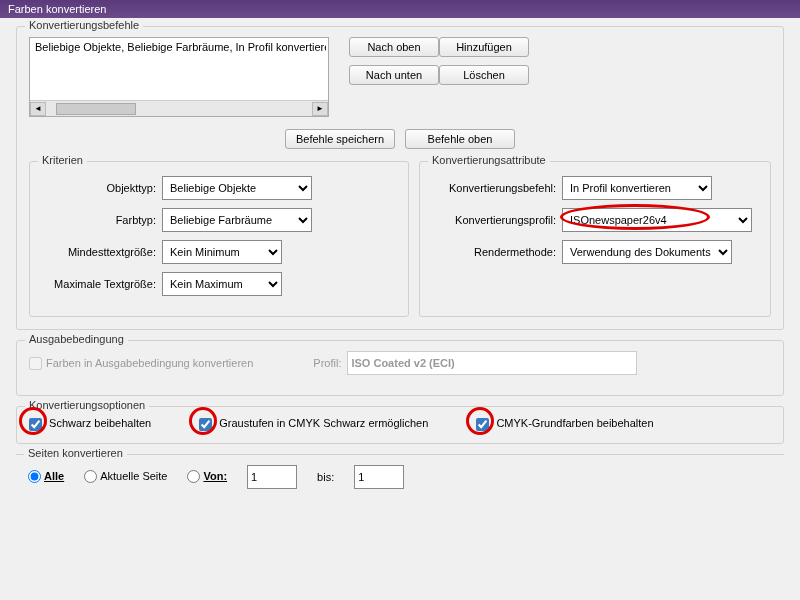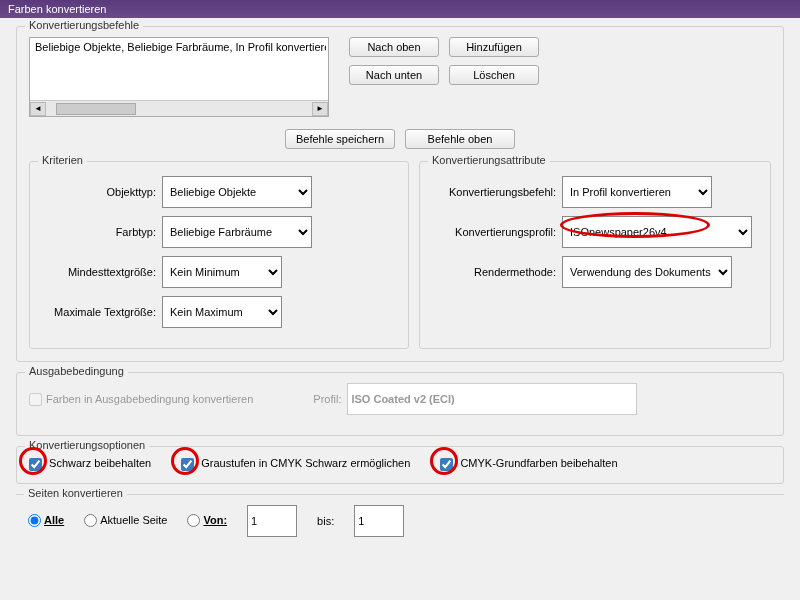--- a/index.html
+++ b/index.html
@@ -7,36 +7,36 @@
 .titlebar { background: linear-gradient(#5a3a7a, #6b4a8a); color: #fff; padding: 3px 8px; font-size: 11px; height: 18px; }
 .content { padding: 8px 16px; }
 .group { border: 1px solid #d0d0d0; border-radius: 3px; padding: 10px 12px 12px; margin-bottom: 10px; position: relative; background: #f0f0f0; }
 .group-label { position: absolute; top: -8px; left: 8px; background: #f0f0f0; padding: 0 4px; color: #333; }
 .listbox { width: 300px; height: 80px; background: #fff; border: 1px solid #aaa; padding: 2px; overflow: hidden; position: relative; }
 .listbox .item { padding: 1px 3px; white-space: nowrap; overflow: hidden; }
 .scroll-h { position: absolute; bottom: 0; left: 0; right: 0; height: 16px; background: #e8e8e8; border-top: 1px solid #ccc; display: flex; align-items: center; }
 .scroll-h .arrow { width: 16px; height: 14px; background: #ddd; border: 1px solid #bbb; text-align: center; font-size: 8px; line-height: 12px; }
 .scroll-h .thumb { flex: 0 0 80px; height: 12px; background: #ccc; border: 1px solid #aaa; margin-left: 10px; }
 .btn { background: linear-gradient(#fdfdfd,#e8e8e8); border: 1px solid #aaa; border-radius: 3px; padding: 3px 0; width: 90px; text-align: center; cursor: pointer; display: inline-block; }
-.btn-row { display: flex; gap: 10px; margin-bottom: 8px; }
+.btn-row { display: flex; margin-bottom: 8px; }
 .row { display: flex; align-items: center; margin-bottom: 8px; }
 .lbl { text-align: right; padding-right: 6px; }
-select, input[type=text] { background: #fff; border: 1px solid #888; padding: 2px 3px; height: 32px; }
+select, input[type=text] { background: #fff; border: 1px solid #888; padding: 2px 3px; height: 24px; }
 select { appearance: auto; }
 input[type=checkbox] { width: 13px; height: 13px; accent-color: #3a7ac0; margin: 0 4px 0 0; vertical-align: middle; }
 input[type=radio] { margin: 0 3px 0 0; vertical-align: middle; }
 .disabled { color: #999; }
 .disabled input { color: #999; border-color: #ccc; }
 .circle { position: absolute; border: 3px solid #d00; border-radius: 50%; pointer-events: none; }
 .top-layout { display: flex; gap: 20px; align-items: flex-start; }
 .crit-attr { display: flex; gap: 10px; }
 .crit, .attr { border: 1px solid #d0d0d0; border-radius: 3px; padding: 14px 12px 12px; position: relative; }
 .crit { flex: 0 0 380px; }
 .attr { flex: 1; }
-.opt-row { display: flex; gap: 30px; align-items: center; position: relative; }
+.opt-row { display: flex; gap: 48px; align-items: center; position: relative; }
 .underline { text-decoration: underline; font-weight: bold; }
 </style>
 </head>
 <body>
 
 <div class="titlebar">Farben konvertieren</div>
 
 <div class="content">
 
   <div class="group">

